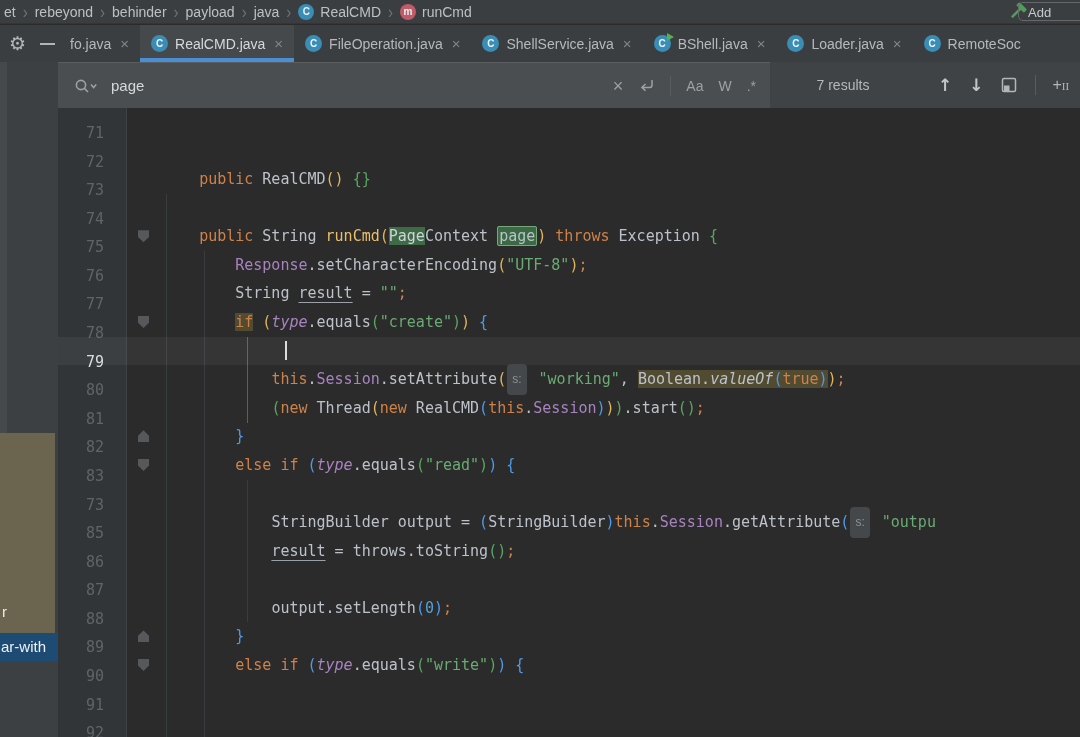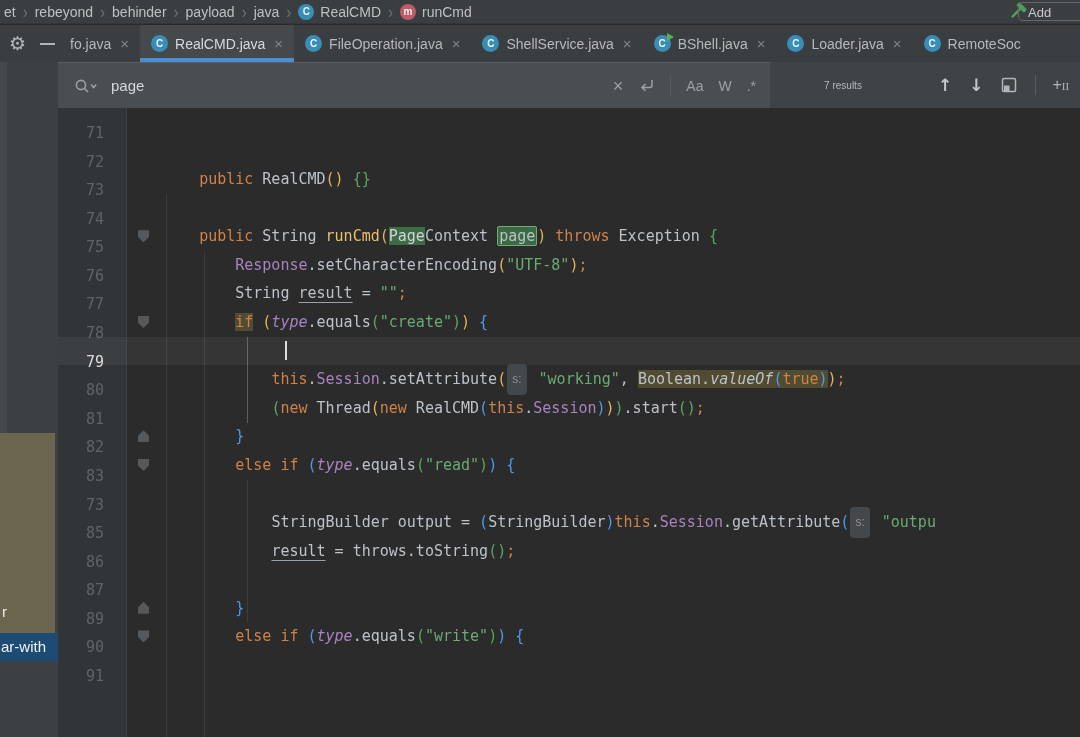--- a/index.html
+++ b/index.html
@@ -39,21 +39,21 @@
   
   #searchbar{position:absolute;left:58px;top:62px;width:1022px;height:46px;background:#3f4345;
     display:flex;align-items:center;}
   #sfield{position:absolute;left:0;top:0;width:712px;height:46px;background:#4a4e50;
     border-top:1px solid #5a5e60;box-sizing:border-box;display:flex;align-items:center;}
   #sq{color:#d6d9db;font-size:15px;margin-left:13px;}
   #fieldicons{margin-left:auto;display:flex;align-items:center;gap:15px;padding-right:14px;color:#9da1a4;}
   .tglicon{font-size:14px;color:#9da1a4;}
   .vsep{width:1px;height:20px;background:#585c5e;}
   #clearx{font-size:18px;line-height:1;color:#9da1a4;}
-  #results{position:absolute;left:730px;color:#b6b9bb;font-size:10px;width:110px;text-align:center;}
+  #results{position:absolute;left:730px;color:#b6b9bb;font-size:14px;width:110px;text-align:center;}
   #navicons{position:absolute;left:880px;display:flex;align-items:center;gap:17px;color:#c3c6c8;}
   .arr{font-size:17px;font-weight:bold;font-family:"DejaVu Sans",sans-serif;}
   .addocc{color:#b3b6b8;font-size:16px;white-space:nowrap;}
   .addocc .rn{font-family:"Liberation Serif",serif;font-size:11px;letter-spacing:0px;}
 
   
   #leftstrip{position:absolute;left:0;top:62px;width:58px;height:675px;background:#3d4042;overflow:hidden;}
   #ls-edge{position:absolute;left:0;top:0;width:7px;height:371px;background:#46494b;}
   #khaki{position:absolute;left:0;top:371px;width:55px;height:200px;background:#6b6550;}
   #treepartial{position:absolute;left:2px;top:541px;color:#ececec;font-size:15px;}
@@ -314,30 +314,38 @@
         </div>
         <div class="row">
           <span class="ln">86</span>
           <span class="code"><span class="tk pl">            </span><span class="tk ul">result</span><span class="tk pl"> = throws.toString</span><span class="tk p2">()</span><span class="tk semi">;</span></span>
         </div>
         <div class="row">
           <span class="ln">87</span>
           <span class="code"></span>
         </div>
         <div class="row">
+          <span class="ln">88</span>
+          <span class="code"><span class="tk pl">            </span><span class="tk pl">output.setLength</span><span class="tk p3">(</span><span class="tk num">0</span><span class="tk p3">)</span><span class="tk semi">;</span></span>
+        </div>
+        <div class="row">
           <span class="ln">89</span>
           <span class="fm foldu"></span>
           <span class="code"><span class="tk pl">        </span><span class="tk p3">}</span></span>
         </div>
         <div class="row">
           <span class="ln">90</span>
           <span class="fm foldd"></span>
           <span class="code"><span class="tk pl">        </span><span class="tk kw">else</span><span class="tk pl"> </span><span class="tk kw">if</span><span class="tk pl"> </span><span class="tk p3">(</span><span class="tk tv">type</span><span class="tk pl">.equals</span><span class="tk p2">(</span><span class="tk str">"write"</span><span class="tk p2">)</span><span class="tk p3">)</span><span class="tk pl"> </span><span class="tk p3">{</span></span>
         </div>
         <div class="row">
           <span class="ln">91</span>
           <span class="code"></span>
         </div>
+        <div class="row">
+          <span class="ln">92</span>
+          <span class="code"></span>
+        </div>
       </div>
 
   </div>
 
 </div>
 
 </body></html>

